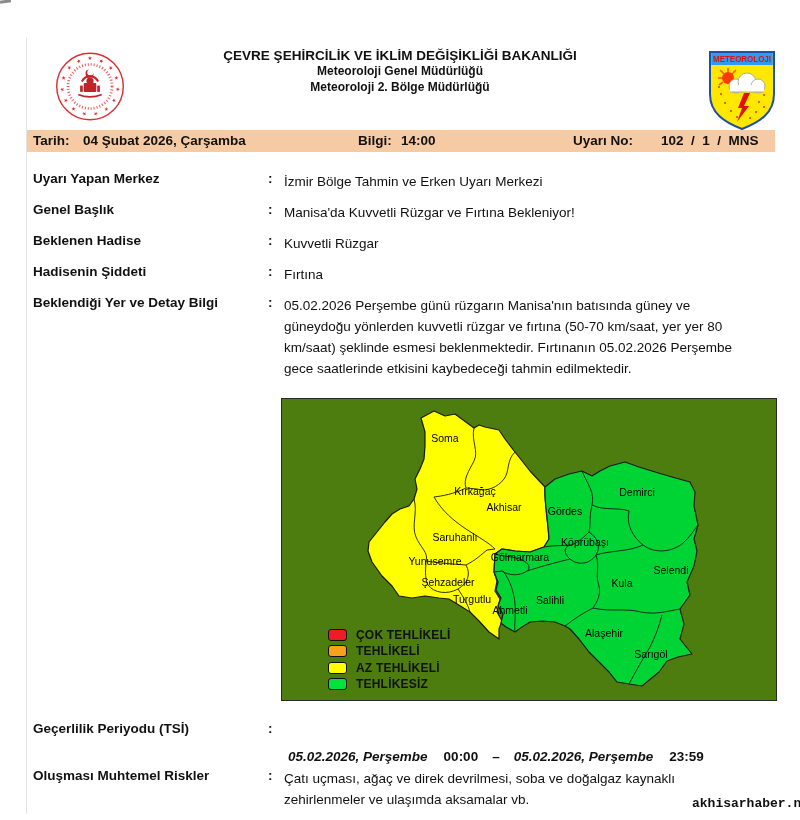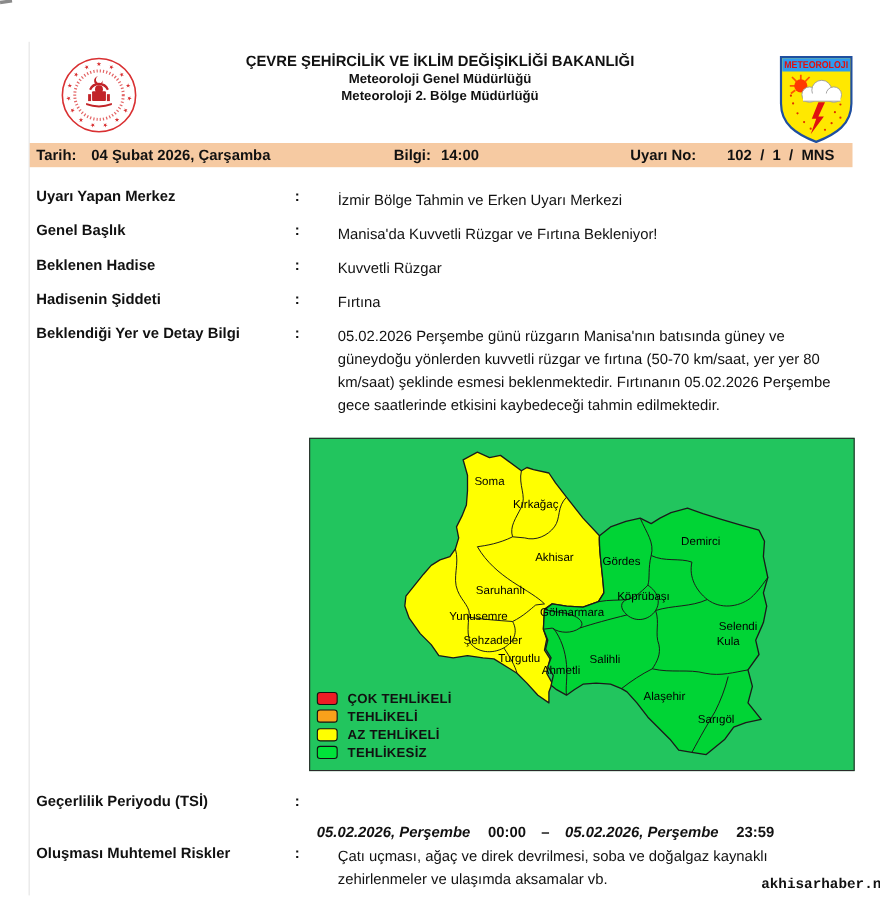--- a/index.html
+++ b/index.html
@@ -21,29 +21,29 @@
             font-size:13.5px;font-weight:bold;}
   .info-bar span{position:absolute;top:3px;white-space:pre;}
   .ib-date-l{left:6px;} .ib-date-v{left:56px;}
   .ib-time-l{left:331px;} .ib-time-v{left:374px;}
   .ib-no-l{left:546px;} .ib-no-v{left:634px;}
 
   
   .row{position:absolute;left:0;width:800px;font-size:13.5px;}
   .flabel{position:absolute;left:33px;font-weight:bold;white-space:pre;}
   .colon{position:absolute;left:268px;font-weight:bold;}
-  .fvalue{position:absolute;left:284px;width:478px;line-height:21px;margin-left:23px;}
+  .fvalue{position:absolute;left:284px;width:478px;line-height:21px;}
   .fvalue.para{width:466px;}
 
   
-  .map-box{position:absolute;left:281px;top:398px;width:494px;height:301px;border:1.5px solid #2a2a2a;background:#22c55e;}
+  .map-box{position:absolute;left:281px;top:398px;width:494px;height:301px;border:1.5px solid #2a2a2a;background:#4d7c0f;}
   .map-box svg{position:absolute;left:0;top:0;}
   .dlbl{position:absolute;transform:translate(-50%,-50%);font-size:10.5px;color:#000;white-space:nowrap;}
   .legend{position:absolute;left:6px;top:230px;display:flex;flex-direction:column;gap:5.5px;}
-  .legend-row{display:flex;align-items:center;height:11px;}
+  .legend-row{display:flex;align-items:center;height:11px;margin-left:40px;}
   .sw{width:17px;height:10px;border:1.3px solid #111;border-radius:3px;}
   .legend-lab{margin-left:9px;font-size:12px;font-weight:bold;letter-spacing:.2px;}
 
   
   .validity-vals{position:absolute;left:288px;top:0;display:flex;align-items:baseline;font-size:13.5px;font-weight:bold;}
   .vd{font-style:italic;margin-top:28px;}
   .vgap1{width:16px;} .vgap2{width:14px;}
 
   .watermark{position:absolute;left:692px;top:796px;font-family:"Liberation Mono","DejaVu Sans Mono",monospace;
              font-weight:bold;font-size:13px;letter-spacing:0px;}
@@ -203,32 +203,32 @@
         <path d="M311,209 C328,213 344,209 359,213 C373,216 386,212 398,210"></path>
         <path d="M283,227 C292,220 301,214 311,209"></path>
         <path d="M347,285 C355,270 362,258 368,248 C373,238 377,228 380,216"></path>
         <path d="M213,155 C222,158 232,157 240,161 C247,164 249,169 245,172 C238,177 227,177 220,172 L212,173"></path>
         <path d="M245,172 C257,168 272,164 288,160"></path>
         <path d="M221,172 C228,181 232,193 233,205 C234,217 232,226 233,233"></path>
       </g>
     </svg>
     <div id="district-layer">
         <div class="dlbl" style="left: 163px; top: 39px;">Soma</div>
-        <div class="dlbl" style="left: 193px; top: 60px; margin-left: 12px;">Kırkağaç</div>
+        <div class="dlbl" style="left: 193px; top: 92px;">Kırkağaç</div>
         <div class="dlbl" style="left: 222px; top: 108px;">Akhisar</div>
         <div class="dlbl" style="left: 173px; top: 138px;">Saruhanlı</div>
         <div class="dlbl" style="left: 130px; top: 162px; margin-left: 23px;">Yunusemre</div>
         <div class="dlbl" style="left: 166px; top: 183px;">Şehzadeler</div>
         <div class="dlbl" style="left: 190px; top: 200px;">Turgutlu</div>
         <div class="dlbl" style="left: 283px; top: 112px;">Gördes</div>
         <div class="dlbl" style="left: 355px; top: 93px;">Demirci</div>
         <div class="dlbl" style="left: 303px; top: 143px;">Köprübaşı</div>
         <div class="dlbl" style="left: 389px; top: 142px; margin-top: 29px;">Selendi</div>
         <div class="dlbl" style="left: 238px; top: 158px;">Gölmarmara</div>
-        <div class="dlbl" style="left: 380px; top: 184px;">Kula</div>
+        <div class="dlbl" style="left: 340px; top: 184px;">Kula</div>
         <div class="dlbl" style="left: 268px; top: 201px;">Salihli</div>
         <div class="dlbl" style="left: 228px; top: 211px;">Ahmetli</div>
         <div class="dlbl" style="left: 322px; top: 234px;">Alaşehir</div>
         <div class="dlbl" style="left: 369px; top: 255px;">Sarıgöl</div>
       </div>
     <div class="legend" id="legend">
         <div class="legend-row">
           <span class="sw" style="background: rgb(238, 28, 37);"></span>
           <span class="legend-lab">ÇOK TEHLİKELİ</span>
         </div>

